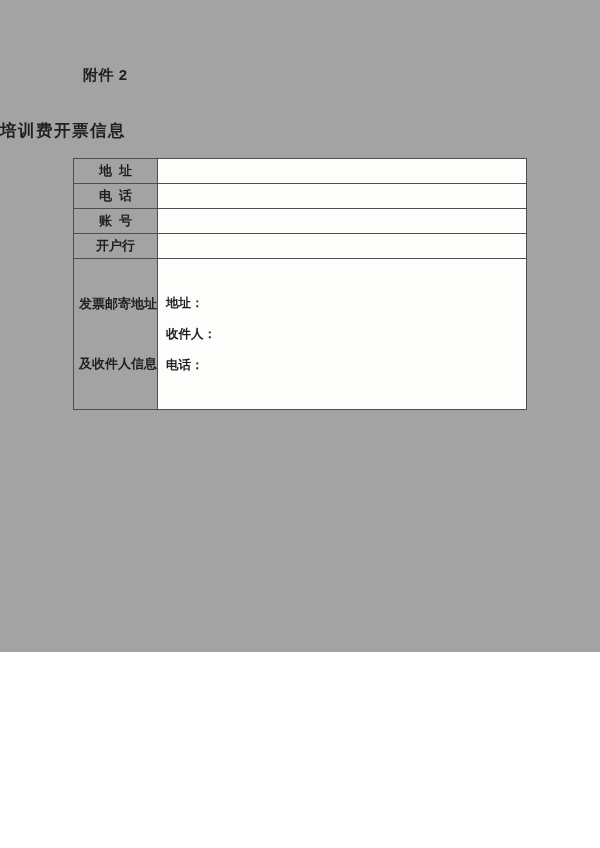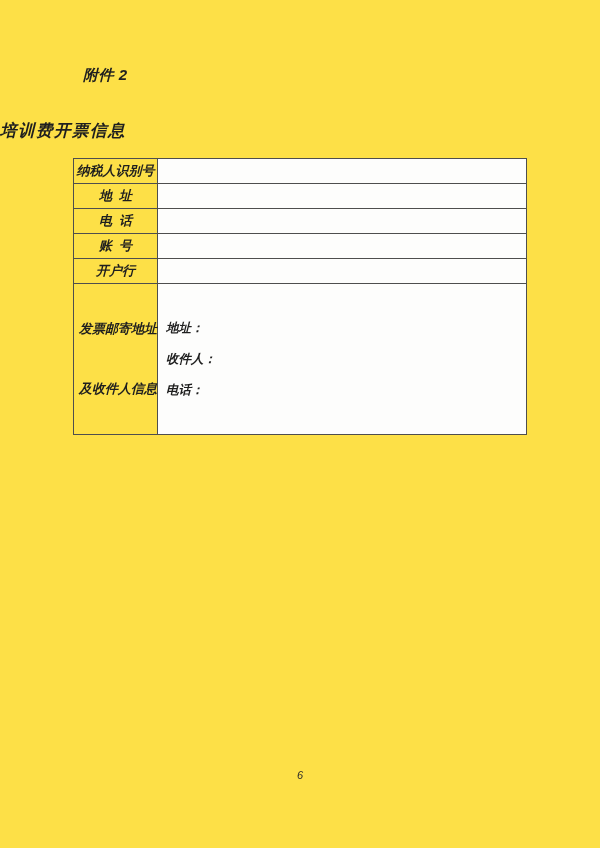--- a/index.html
+++ b/index.html
@@ -3,26 +3,25 @@
 <meta charset="utf-8">
 <style>
   html, body {
     margin: 0;
     padding: 0;
     background: #ffffff;
   }
   .page {
     position: relative;
     width: 600px;
-    height: 848px;
-    background: #fde047;
+    height: 652px;
+    background: #a3a3a3;
     font-family: "Liberation Sans", "DejaVu Sans", sans-serif;
     color: #1f1f1f;
     overflow: hidden;
-    font-style: italic;
   }
   .attachment {
     position: absolute;
     left: 83px;
     top: 66px;
     font-size: 15px;
     font-weight: 600;
     letter-spacing: 0.5px;
   }
   .doc-title {
@@ -105,24 +104,20 @@
 
   <h1 class="doc-title">培训费开票信息</h1>
 
   <table class="form">
     <colgroup>
       <col style="width:84px">
       <col style="width:369px">
     </colgroup>
     <tbody>
       <tr class="row-std">
-        <td class="label-cell">纳税人识别号</td>
-        <td class="value-cell"></td>
-      </tr>
-      <tr class="row-std">
         <td class="label-cell">地  址</td>
         <td class="value-cell"></td>
       </tr>
       <tr class="row-std">
         <td class="label-cell">电  话</td>
         <td class="value-cell"></td>
       </tr>
       <tr class="row-std">
         <td class="label-cell">账  号</td>
         <td class="value-cell"></td>

